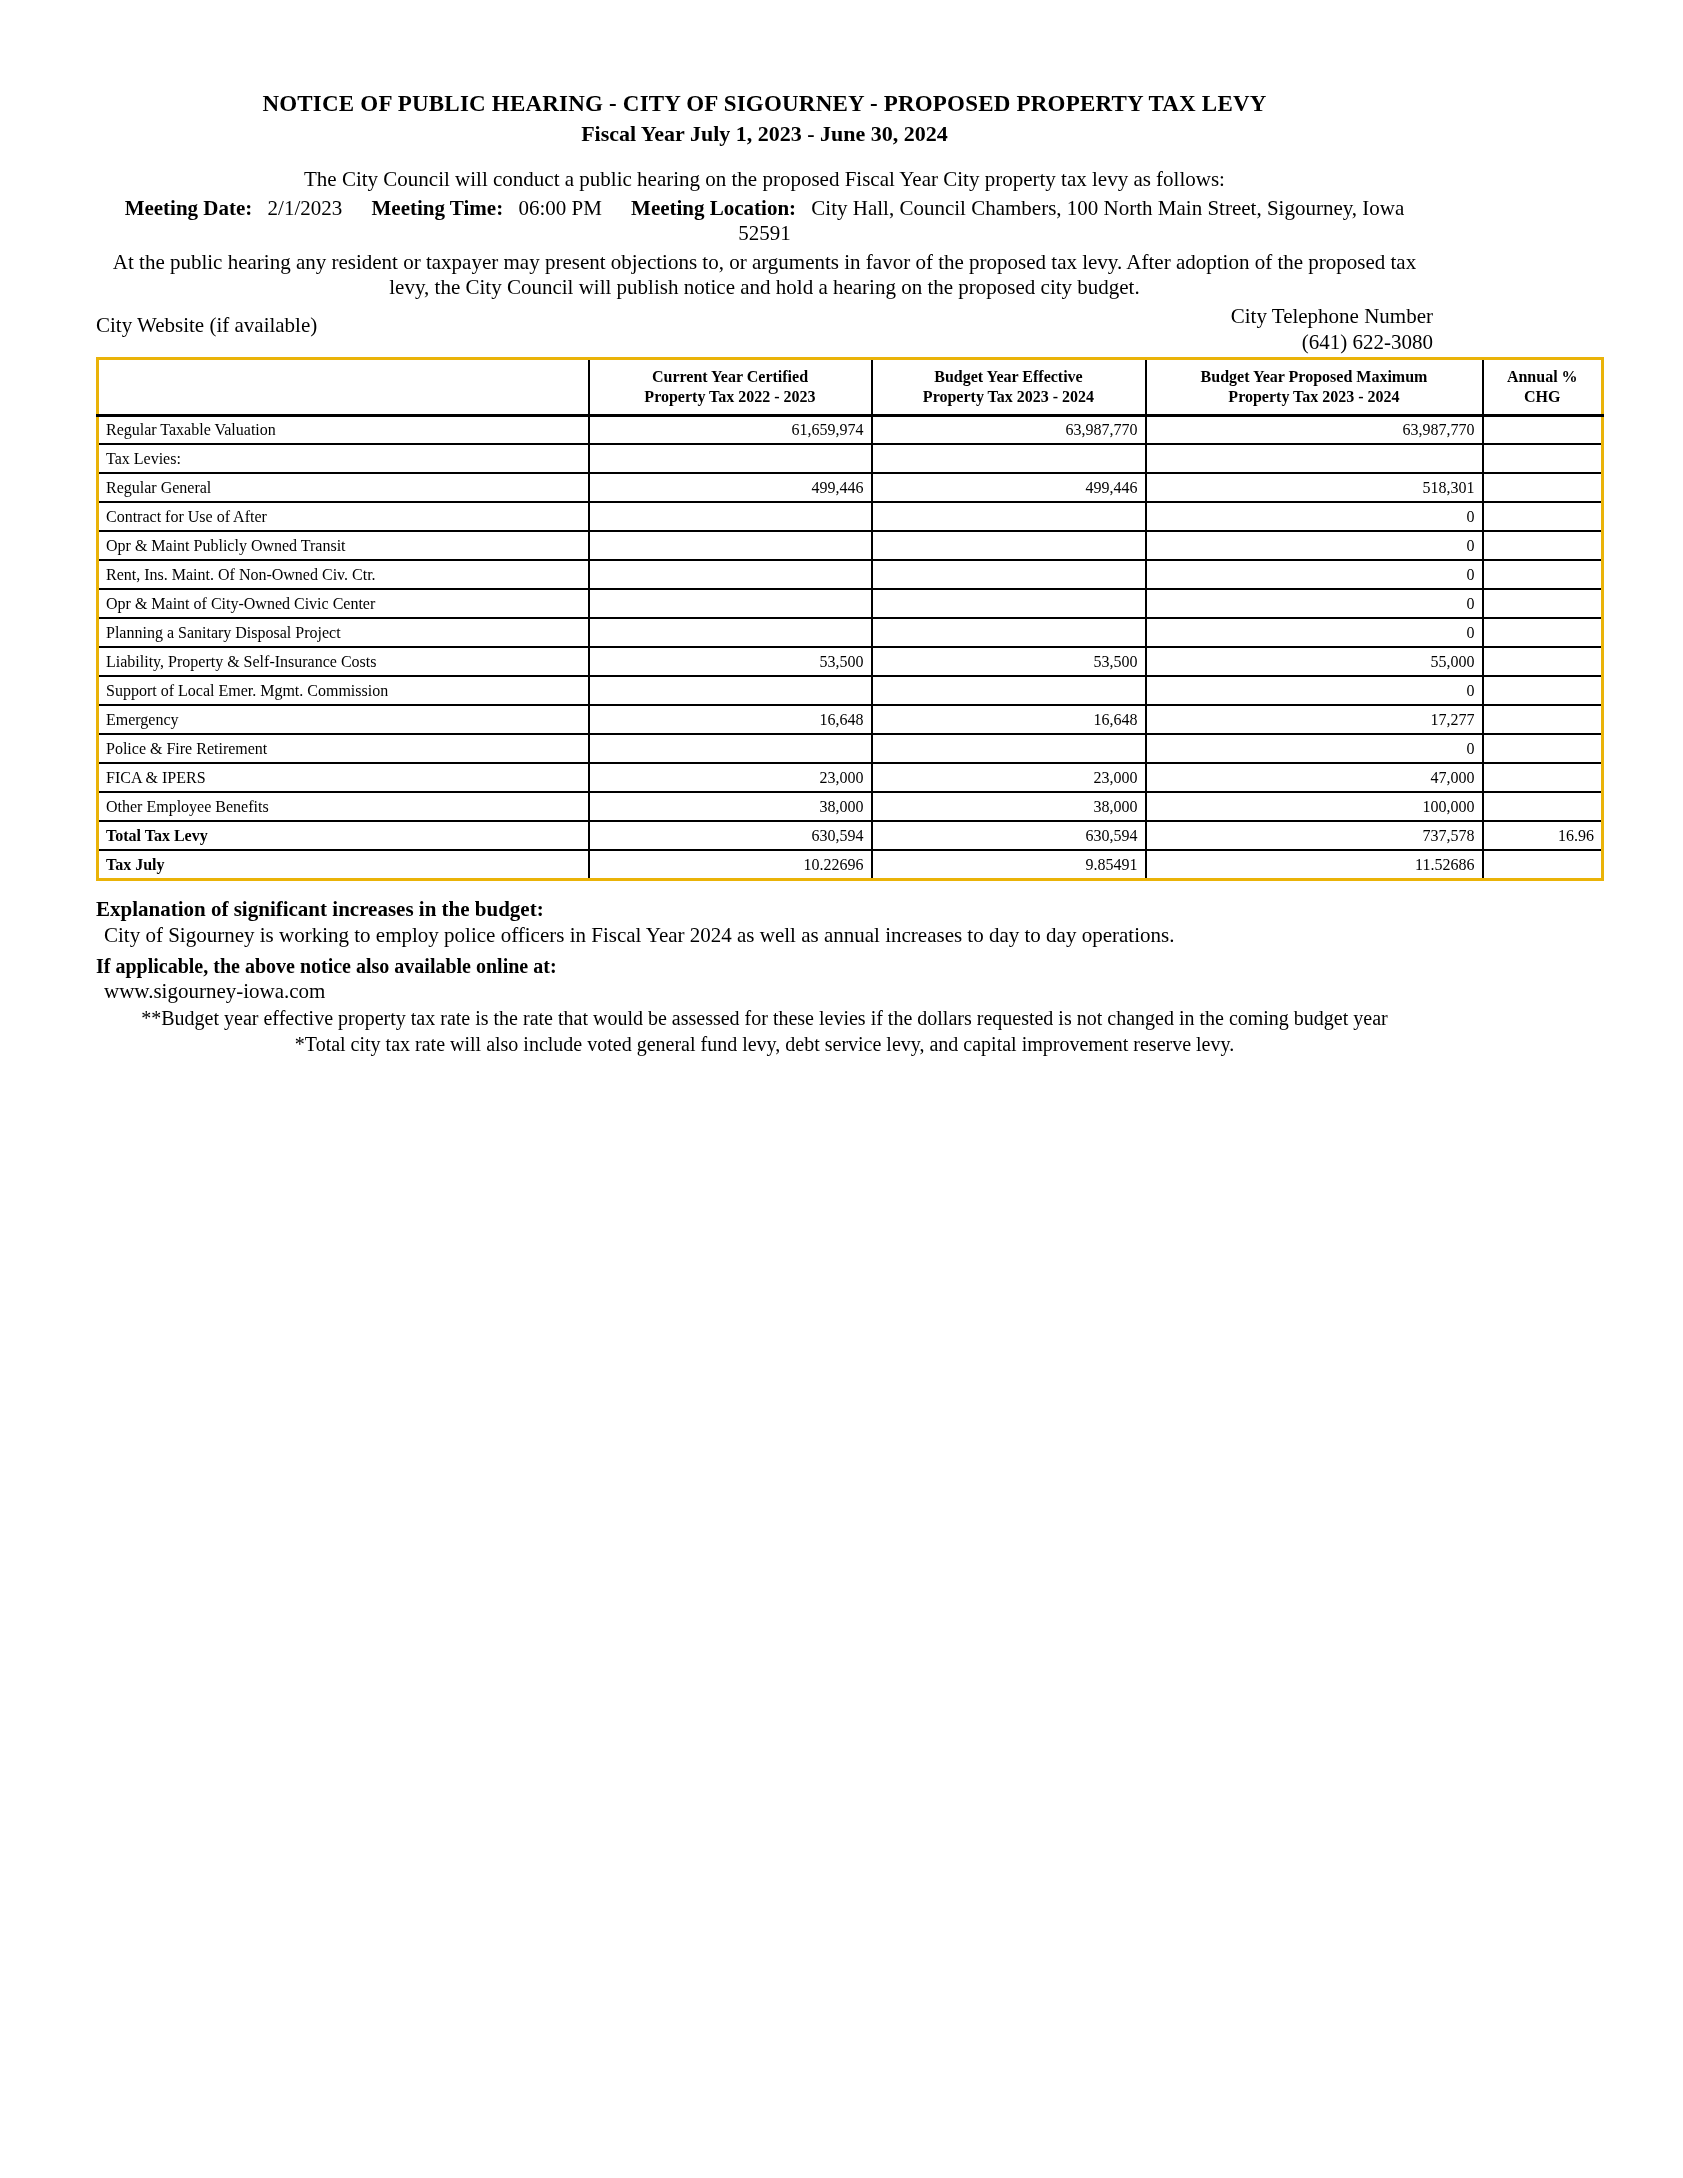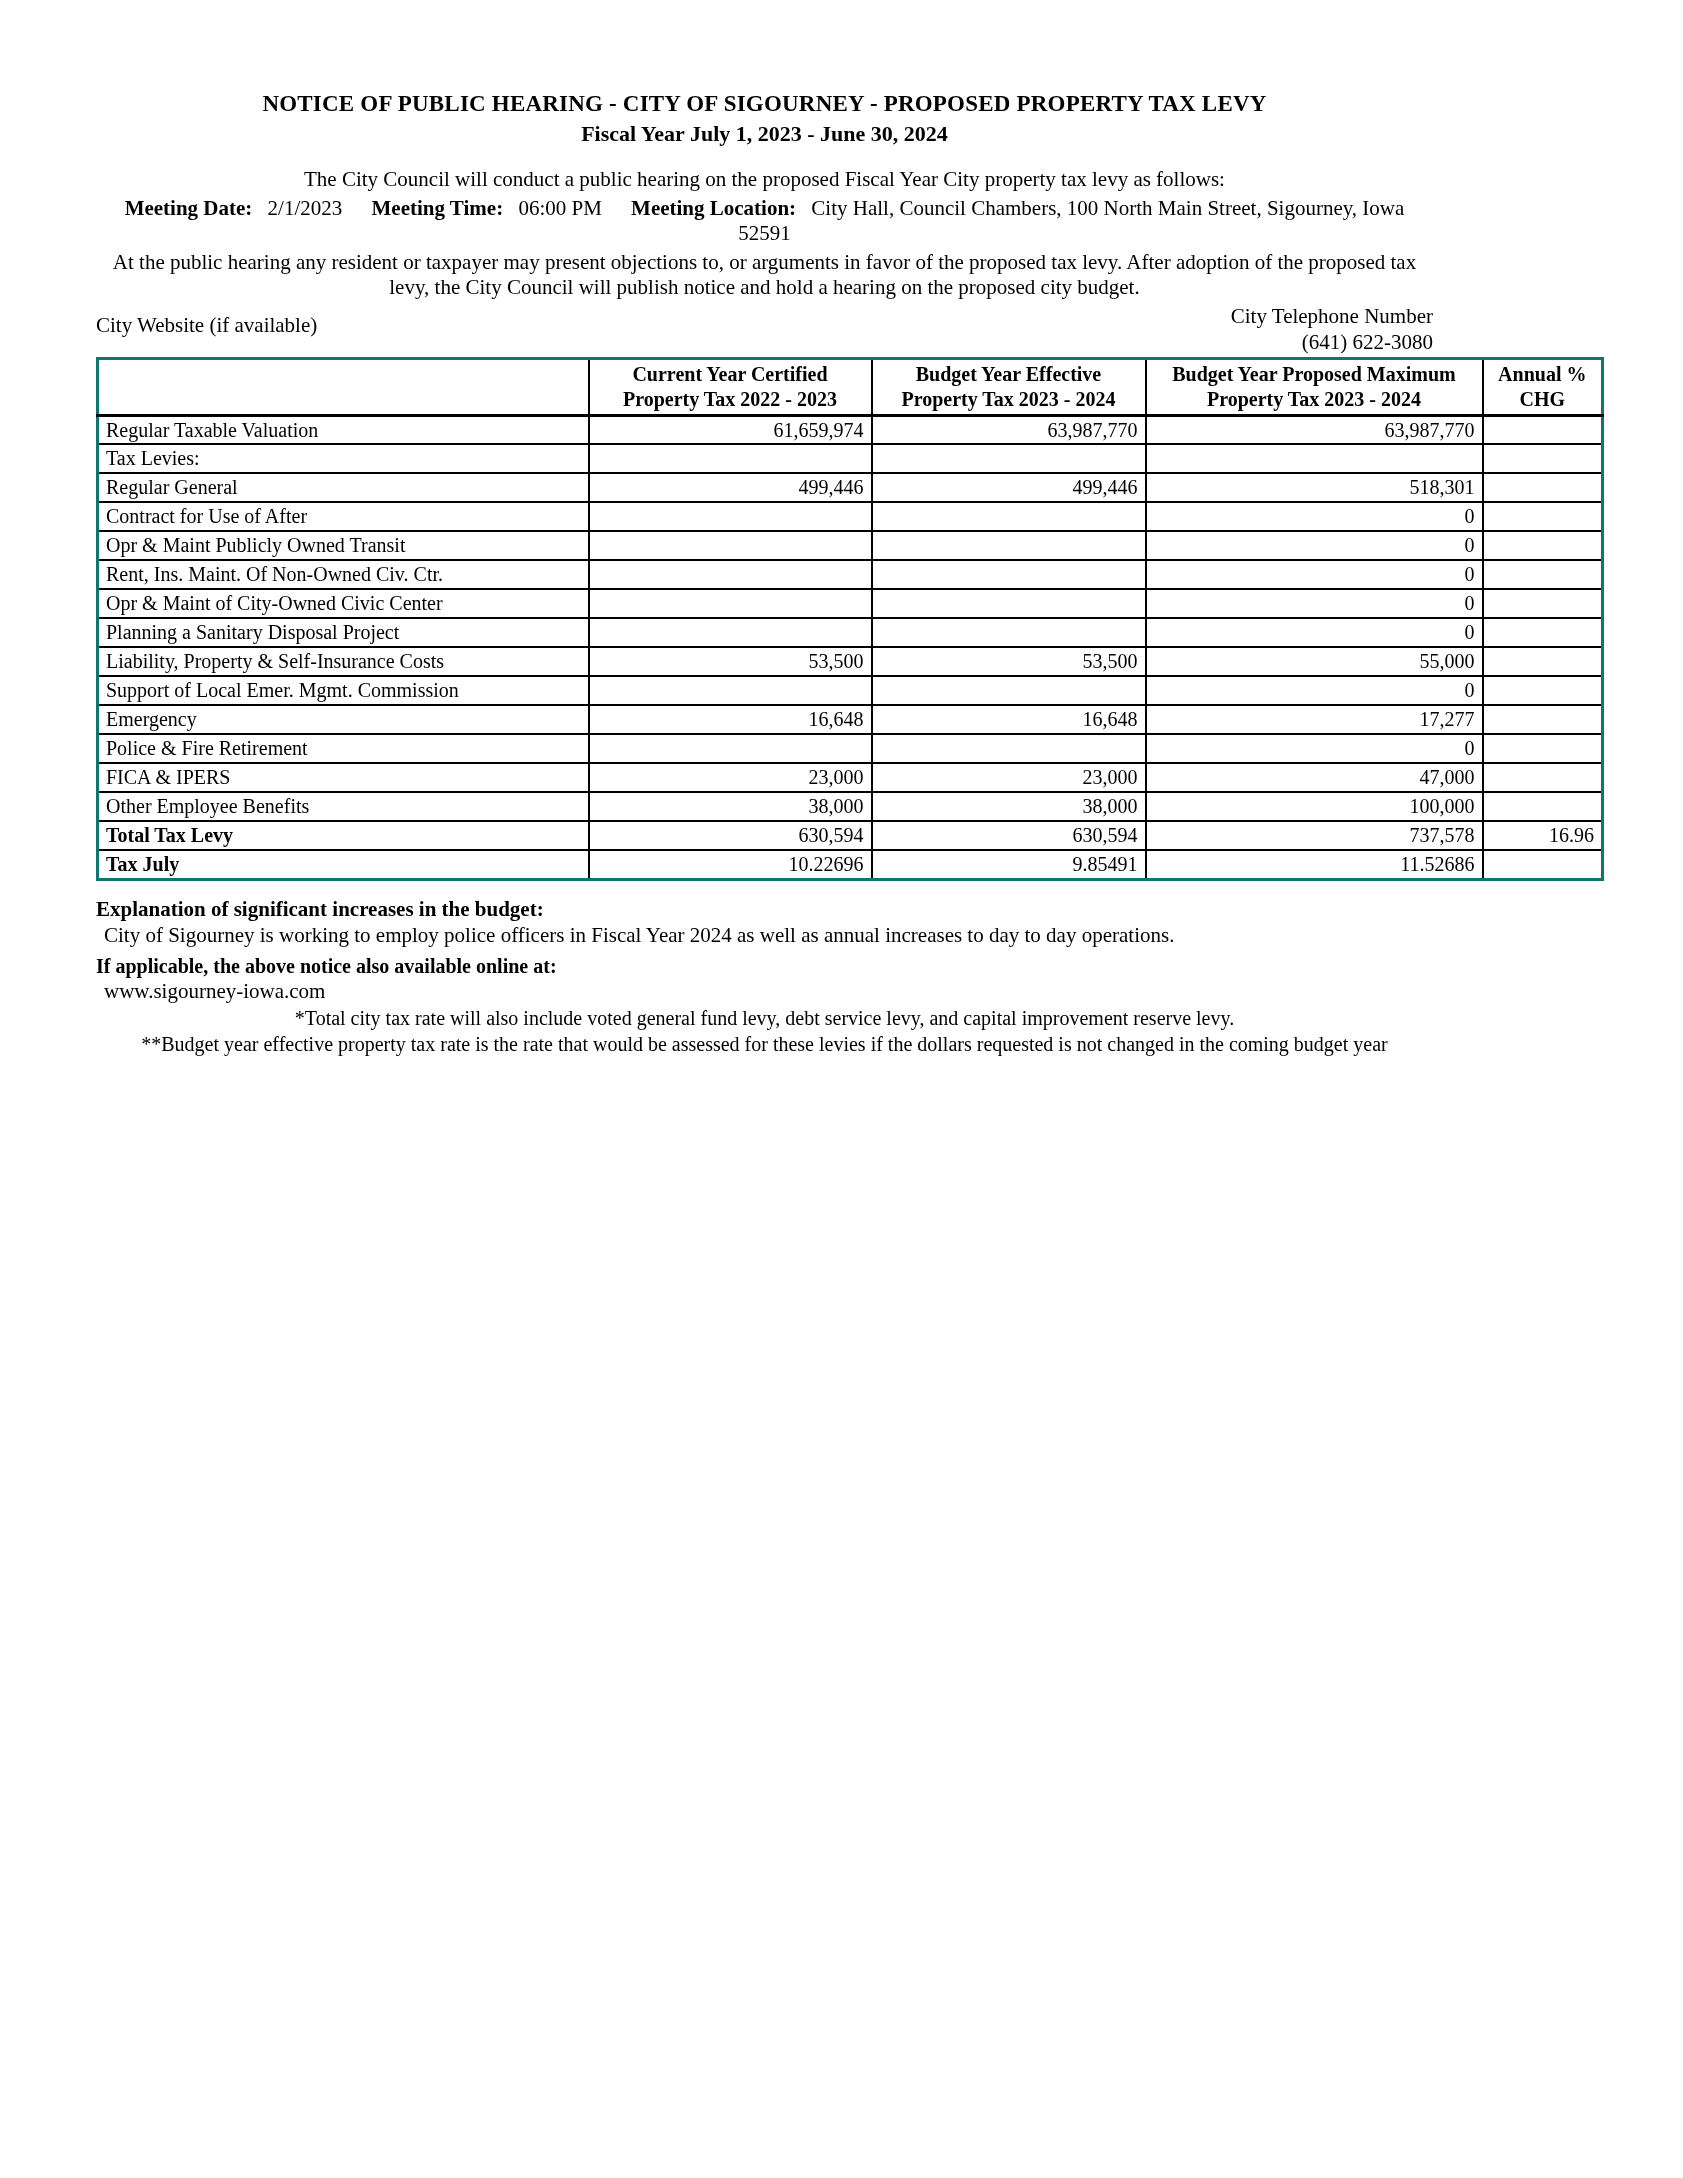--- a/index.html
+++ b/index.html
@@ -20,21 +20,21 @@
   .meeting .lbl { font-weight: bold; }
   .meeting .gap { margin-left: 24px; }
   .meeting .val { margin-left: 10px; }
 
   .hearing-note { font-size: 21px; text-align: center; margin-top: 4px; line-height: 1.2; padding: 0 14px; }
 
   .contact-row { display: flex; justify-content: space-between; align-items: flex-start; margin-top: 4px; font-size: 21px; }
   .website-label { padding-top: 9px; }
   .phone-block { text-align: right; line-height: 1.2; }
 
-  table.levy { width: 1505px; border-collapse: collapse; table-layout: fixed; margin-top: 2px; font-size: 20px; border: 3px solid #0f766e; padding-left: 21px; }
+  table.levy { width: 1505px; border-collapse: collapse; table-layout: fixed; margin-top: 2px; font-size: 16px; border: 3px solid #eab308; padding-left: 21px; }
   table.levy th, table.levy td { border: 2px solid #000; overflow: hidden; }
   table.levy thead th { font-weight: bold; text-align: center; vertical-align: middle; height: 57px; line-height: 1.25; padding: 2px 4px; border-bottom: 3px solid #000; }
   table.levy td { height: 29px; padding: 1px 7px; vertical-align: middle; white-space: nowrap; }
   table.levy td.label { text-align: left; }
   table.levy td.num { text-align: right; }
   table.levy tr.bold-row td.label { font-weight: bold; }
 
   .exp-label { font-size: 21px; font-weight: bold; margin-top: 16px; }
   .exp-text { font-size: 21px; margin-top: 1px; padding-left: 8px; }
   .online-label { font-size: 20px; font-weight: bold; margin-top: 7px; }
@@ -217,17 +217,17 @@
         </tr>
       </tbody>
   </table>
 
   <p class="exp-label">Explanation of significant increases in the budget:</p>
   <p class="exp-text">City of Sigourney is working to employ police officers in Fiscal Year 2024 as well as annual increases to day to day operations.</p>
 
   <p class="online-label">If applicable, the above notice also available online at:</p>
   <p class="website-text">www.sigourney-iowa.com</p>
 
+  <p class="note">**Budget year effective property tax rate is the rate that would be assessed for these levies if the dollars requested is not changed in the coming budget year</p>
   <p class="note">*Total city tax rate will also include voted general fund levy, debt service levy, and capital improvement reserve levy.</p>
-  <p class="note">**Budget year effective property tax rate is the rate that would be assessed for these levies if the dollars requested is not changed in the coming budget year</p>
 
 </div>
 
 
 </body></html>

